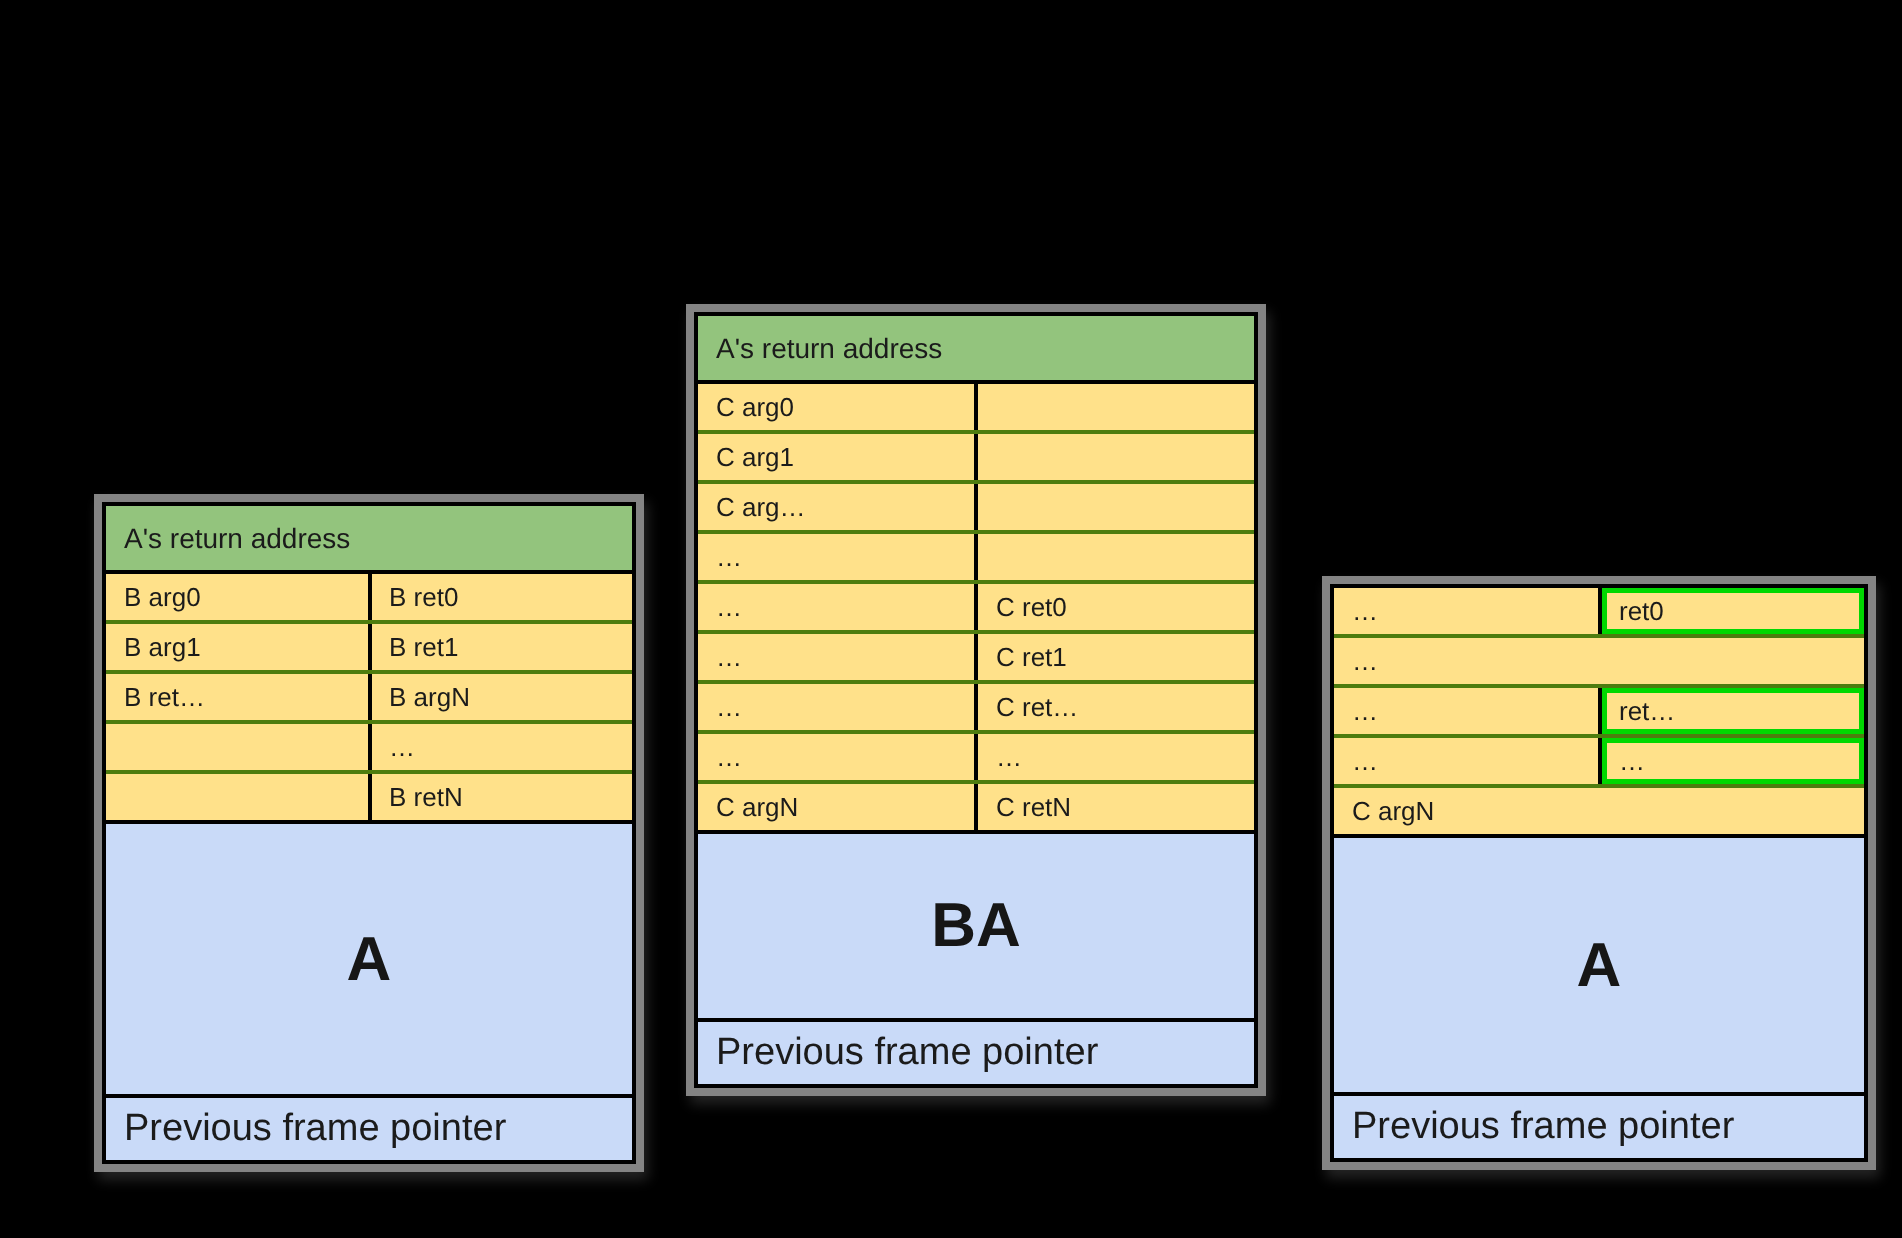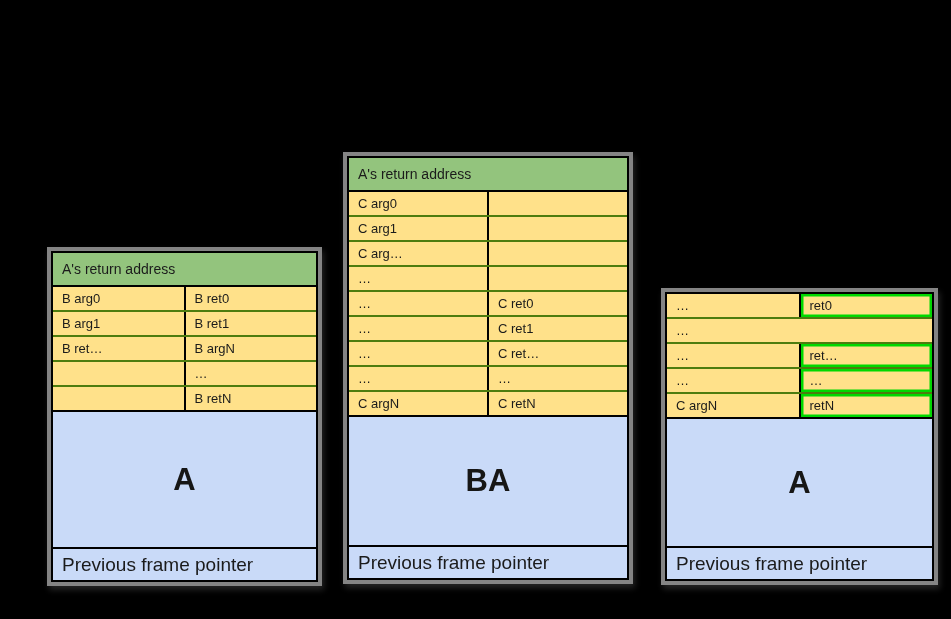--- a/index.html
+++ b/index.html
@@ -46,21 +46,21 @@
   .cell + .cell{border-left:2px solid #000;}
   .cell.hl{box-shadow:inset 0 0 0 2.5px var(--highlight-green,#00d800);}
 
   .big{
     background:var(--frame-blue,#c9daf8);
     display:flex;align-items:center;justify-content:center;
     font-size:31px;font-weight:bold;color:#161616;
     border-left:2px solid #000;border-right:2px solid #000;
   }
   .stack-left  .big{height:135px;}
-  .stack-mid   .big{height:128px;}
+  .stack-mid   .big{height:92px;}
   .stack-right .big{height:127px;}
 
   .pfp{
     background:var(--frame-blue,#c9daf8);
     border:2px solid #000;
     height:31px;
     display:flex;align-items:center;
     padding-left:9px;
     font-size:19px;
   }
@@ -152,18 +152,17 @@
       <div class="row">
         <div class="cell">…</div>
         <div class="cell hl">ret…</div>
       </div>
       <div class="row">
         <div class="cell">…</div>
         <div class="cell hl">…</div>
       </div>
       <div class="row">
         <div class="cell">C argN</div>
-        <div class="cell hl">retN</div>
       </div>
     </div>
   <div class="big">A</div>
   <div class="pfp">Previous frame pointer</div>
 </div>
 
 </body></html>

